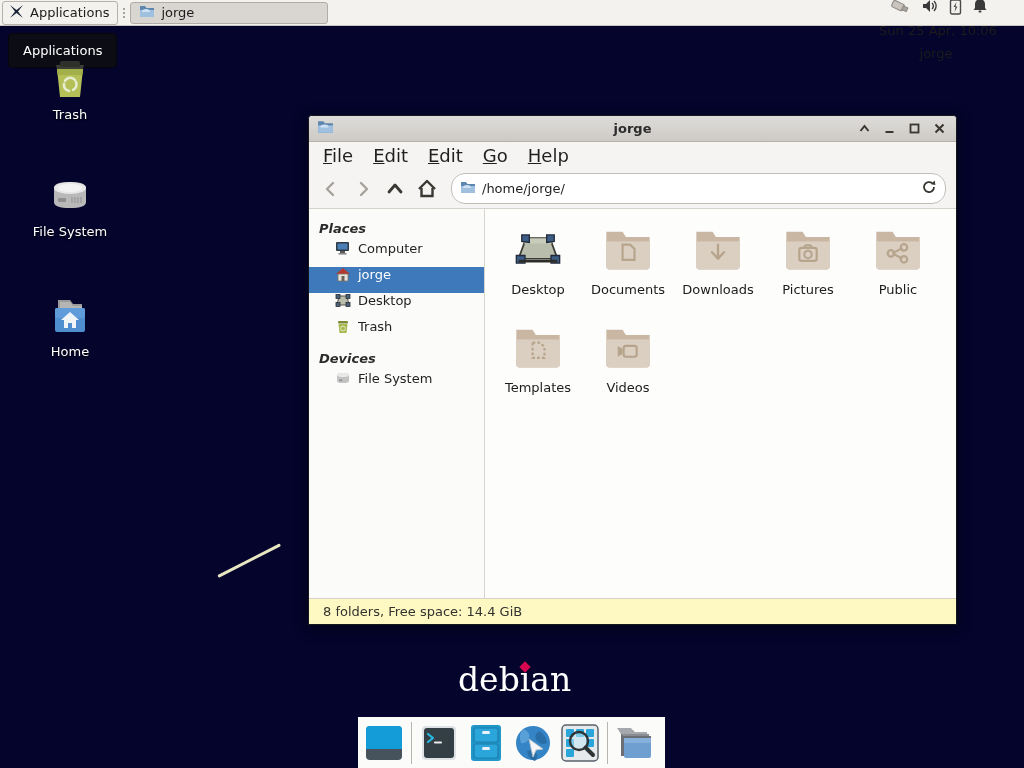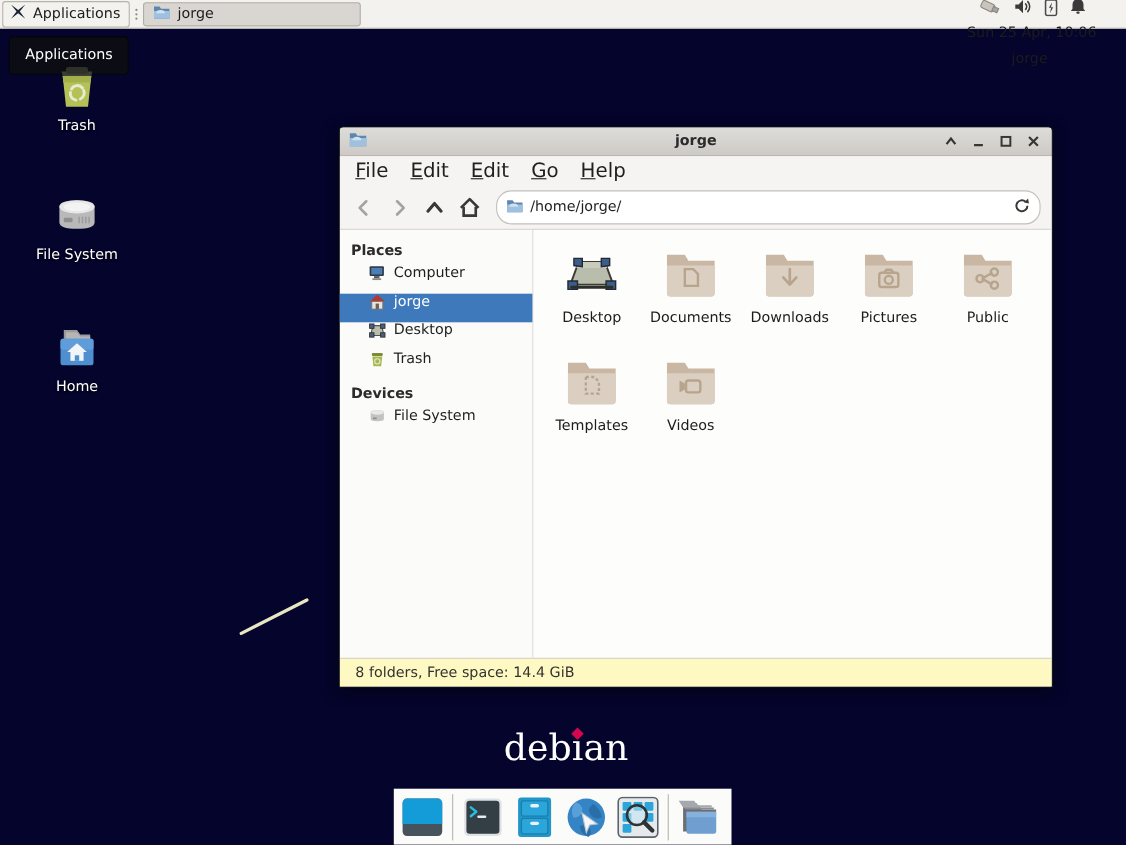--- a/index.html
+++ b/index.html
@@ -69,21 +69,21 @@
   .toolbar { height:40px; display:flex; align-items:center; padding:0 8px; background:#f5f4f2;
     border-bottom:1px solid #d5d2cc; gap:4px; }
   .nav-btn { width:28px; height:28px; display:flex; align-items:center; justify-content:center; }
   .pathbar {
     flex:1; height:31px; margin-left:6px; margin-right:2px; background:#fff;
     border:1px solid #c3bfb8; border-radius:14px; display:flex; align-items:center; padding:0 8px; gap:6px;
   }
   .pathbar .path-text { flex:1; font-size:13px; color:#1e1e1e; }
   .win-body { flex:1; display:flex; min-height:0; }
   .sidebar { width:176px; background:#fbfbfa; border-right:1px solid #d8d5d0; padding-top:6px; font-size:13px; }
-  .side-header { font-weight:bold; color:#2b2b2b; padding:6px 10px 5px 10px; }
+  .side-header { font-weight:bold; color:#2b2b2b; padding:6px 10px 5px 10px;font-style:italic; }
   .side-item { height:26px; display:flex; align-items:flex-start; gap:7px; padding-left:26px; color:#1f1f1f; }
   .side-item.selected { background:#3d79bb; color:#fff; }
   .main-area { flex:1; background:#fdfdfc; padding:14px 0 0 8px; display:flex; flex-wrap:wrap;
     align-content:flex-start; }
   .file-item { width:90px; height:98px; display:flex; flex-direction:column; align-items:center; }
   .file-item .lbl { margin-top:7px; font-size:13px; color:#1c1c1c; white-space:nowrap; }
   .statusbar { height:26px; background:#fef9c3; border-top:1px solid #d5d2cc; display:flex;
     align-items:center; padding-left:14px; font-size:13px; color:#33332f; }
 
   

